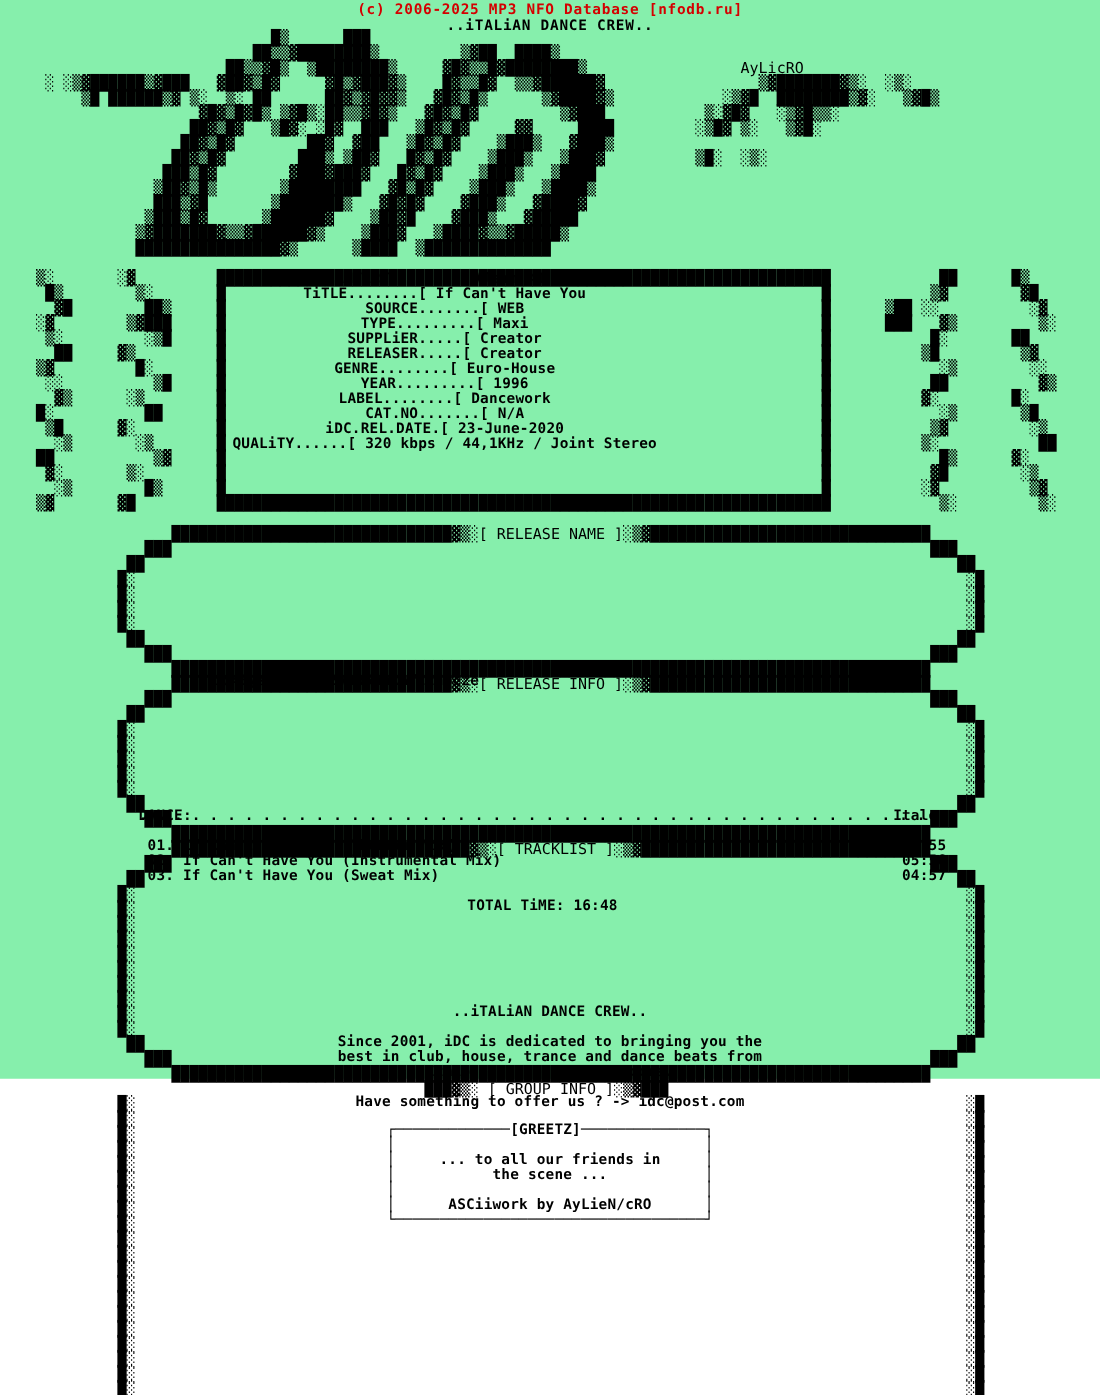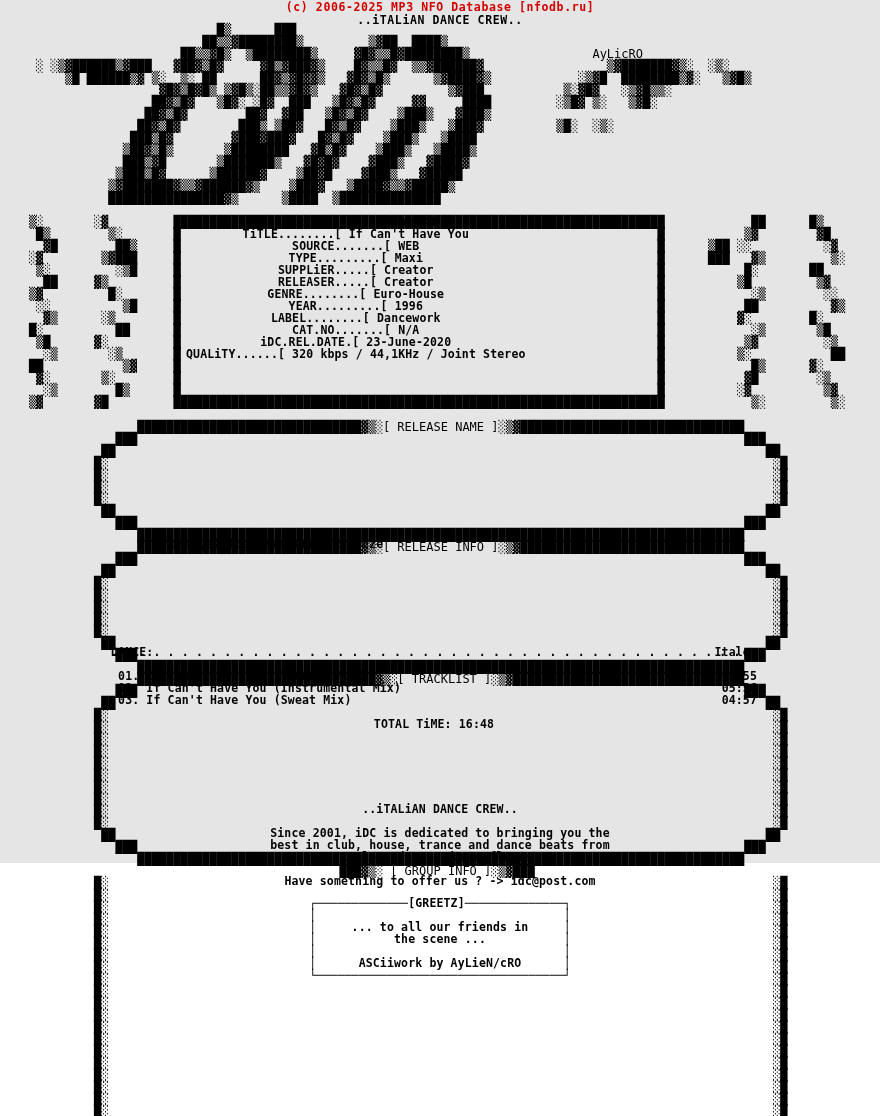--- a/index.html
+++ b/index.html
@@ -10,21 +10,21 @@
   body {
     width: 880px;
     height: 1116px;
     overflow: hidden;
     font-family: "DejaVu Sans Mono", monospace;
   }
   #page {
     position: relative;
     width: 880px;
     height: 863px;
-    background: #e5e5e5;
+    background: #86efac;
   }
 
   
   .hdr {
     text-align: center;
     font-family: "DejaVu Sans Mono", monospace;
     font-size: 11.5px;
     line-height: 12px;
     font-weight: bold;
     letter-spacing: 0.6px;

